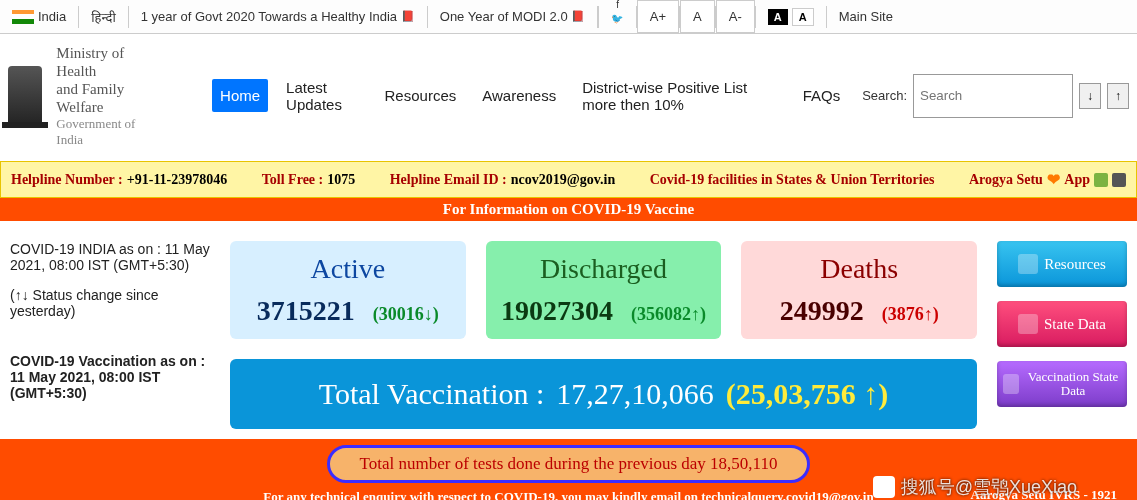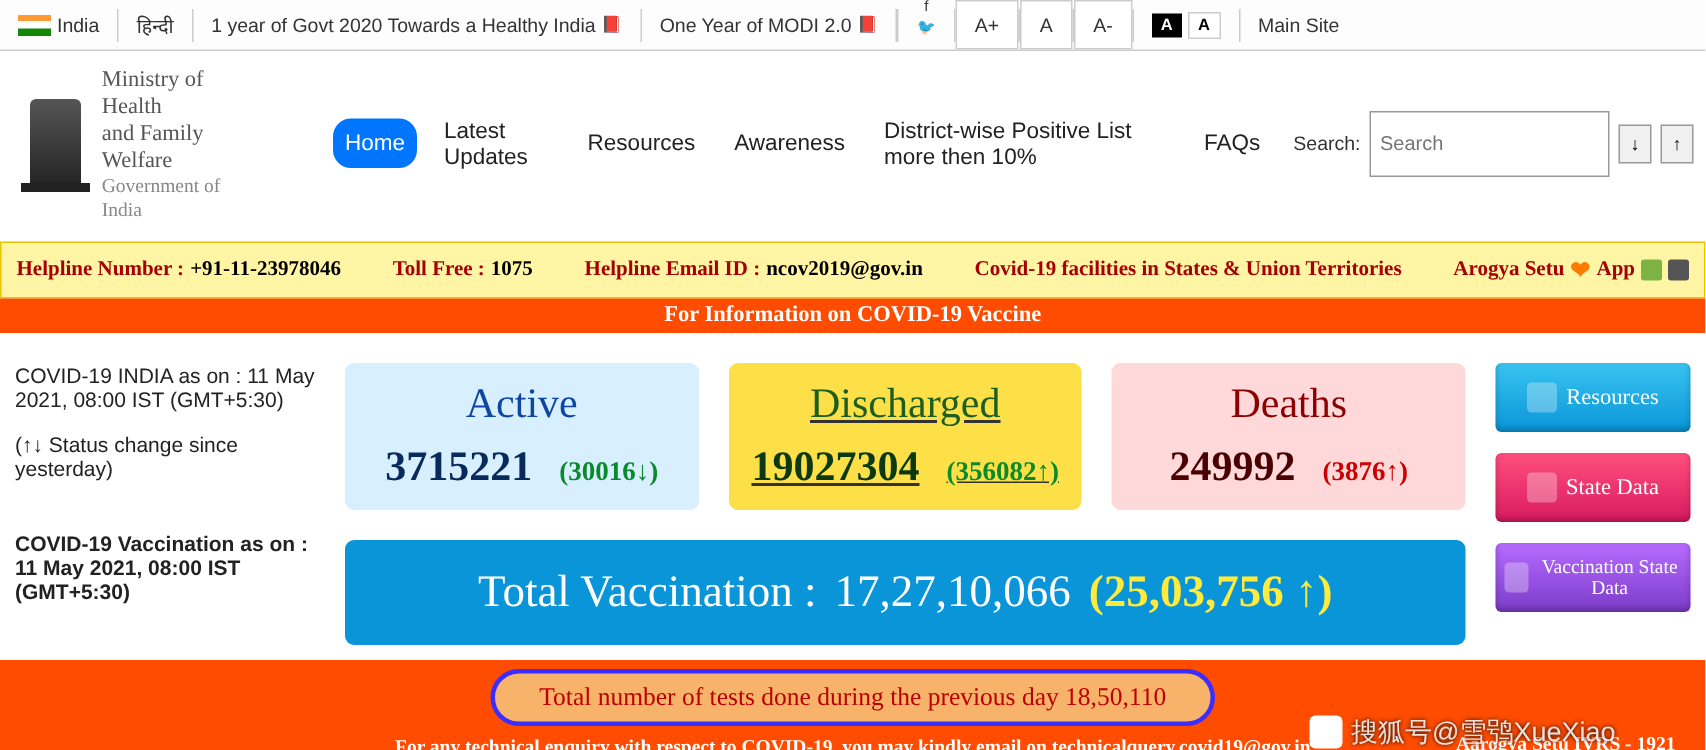--- a/index.html
+++ b/index.html
@@ -15,30 +15,30 @@
 .flag-sq span { flex: 1; }
 .book { font-size: 11px; }
 .social { display: flex; flex-direction: column; font-size: 10px; line-height: 10px; }
 .font-btn { padding: 2px 6px; background: #fff; border: 1px solid #ccc; }
 .scheme { display: flex; gap: 4px; }
 .scheme span { padding: 2px 6px; font-weight: bold; font-size: 11px; }
 .sch-dark { background: #000; color: #fff; }
 .sch-light { background: #fff; color: #000; border: 1px solid #ccc; }
 
 
-.header { display: flex; align-items: center; padding: 10px 8px 14px 20px; gap: 14px; }
+.header { display: flex; align-items: center; padding: 10px 8px 14px 8px; gap: 14px; }
 .emblem { width: 40px; height: 60px; background: linear-gradient(#555,#222); border-radius: 4px 4px 0 0; position: relative; }
 .emblem::after { content: ""; position: absolute; bottom: -2px; left: -6px; right: -6px; height: 6px; background: #222; }
 .minis { font-family: Georgia, serif; color: #555; line-height: 1.2; }
 .minis .l1 { font-size: 15px; }
 .minis .l2 { font-size: 13px; color: #888; }
 
 .nav { display: flex; gap: 10px; align-items: center; margin-left: 40px; }
 .nav a { padding: 8px 8px; color: #222; font-size: 15px; }
-.nav a.active { background: #0075ff; color: #fff; border-radius: 12px; }
+.nav a.active { background: #0075ff; color: #fff; border-radius: 2px; }
 
 .srch { margin-left: auto; display: flex; align-items: center; gap: 6px; }
 .srch input { width: 160px; height: 44px; border: 1px solid #999; padding: 2px 6px; }
 .arrow-btn { width: 22px; height: 26px; border: 1px solid #999; background: #f0f0f0; font-size: 12px; }
 
 
 .helpline { background: #fff5a5; border: 1px solid #e8c400; padding: 8px 10px; display: flex; justify-content: space-between; align-items: center; color: #a60000; font-family: Georgia, serif; font-size: 14px; font-weight: bold; }
 .helpline .grp { display: flex; align-items: center; gap: 4px; }
 .helpline .blk { color: #000; }
 .heart { color: #ff7a00; font-size: 16px; }
@@ -54,21 +54,21 @@
 .leftcol { width: 200px; font-size: 14px; color: #222; }
 .leftcol p { margin-bottom: 14px; }
 
 .cards { flex: 1; display: flex; flex-direction: column; gap: 20px; }
 .row1 { display: flex; gap: 20px; }
 .card { flex: 1; border-radius: 6px; padding: 12px 8px; text-align: center; font-family: Georgia, serif; }
 .card .ttl { font-size: 28px; margin-bottom: 10px; }
 .card .nums { font-size: 28px; font-weight: bold; display: flex; justify-content: center; align-items: baseline; gap: 18px; }
 .card .dlt { font-size: 18px; font-weight: bold; }
 .c-blue { background: #d7efff; } .c-blue .ttl { color: #0d47a1; } .c-blue .big { color: #082b5c; } .c-blue .dlt { color: #0a8a2a; }
-.c-green { background: #fde047; text-decoration: underline; } .c-green .ttl { color: #1b5e20; } .c-green .big { color: #0b3a12; } .c-green .dlt { color: #0a8a2a; }
+.c-green { background: #86efac; } .c-green .ttl { color: #1b5e20; } .c-green .big { color: #0b3a12; } .c-green .dlt { color: #0a8a2a; }
 .c-red  { background: #ffd9d9; text-align: center; } .c-red .ttl { color: #8b0000; } .c-red .big { color: #4a0000; } .c-red .dlt { color: #c00; }
 
 .vac { background: #0a95d9; border-radius: 6px; color: #fff; text-align: center; font-family: Georgia, serif; font-size: 30px; padding: 18px 8px; display: flex; justify-content: center; align-items: baseline; gap: 12px; flex-wrap: wrap; }
 .vac .vdlt { color: #ffeb3b; font-weight: bold; }
 
 .rightcol { width: 130px; display: flex; flex-direction: column; gap: 14px; }
 .rbtn { height: 46px; border-radius: 4px; color: #fff; font-family: Georgia, serif; font-size: 15px; display: flex; align-items: center; justify-content: center; gap: 6px; box-shadow: inset 0 -2px 4px rgba(0,0,0,.25); padding: 0 6px; text-align: center; }
 .rb1 { background: linear-gradient(#38c4f0,#0a95d9); }
 .rb2 { background: linear-gradient(#ff4f7e,#d81b60); }
 .rb3 { background: linear-gradient(#b66bff,#7c3cc9); font-size: 13px; line-height: 1.1; }

